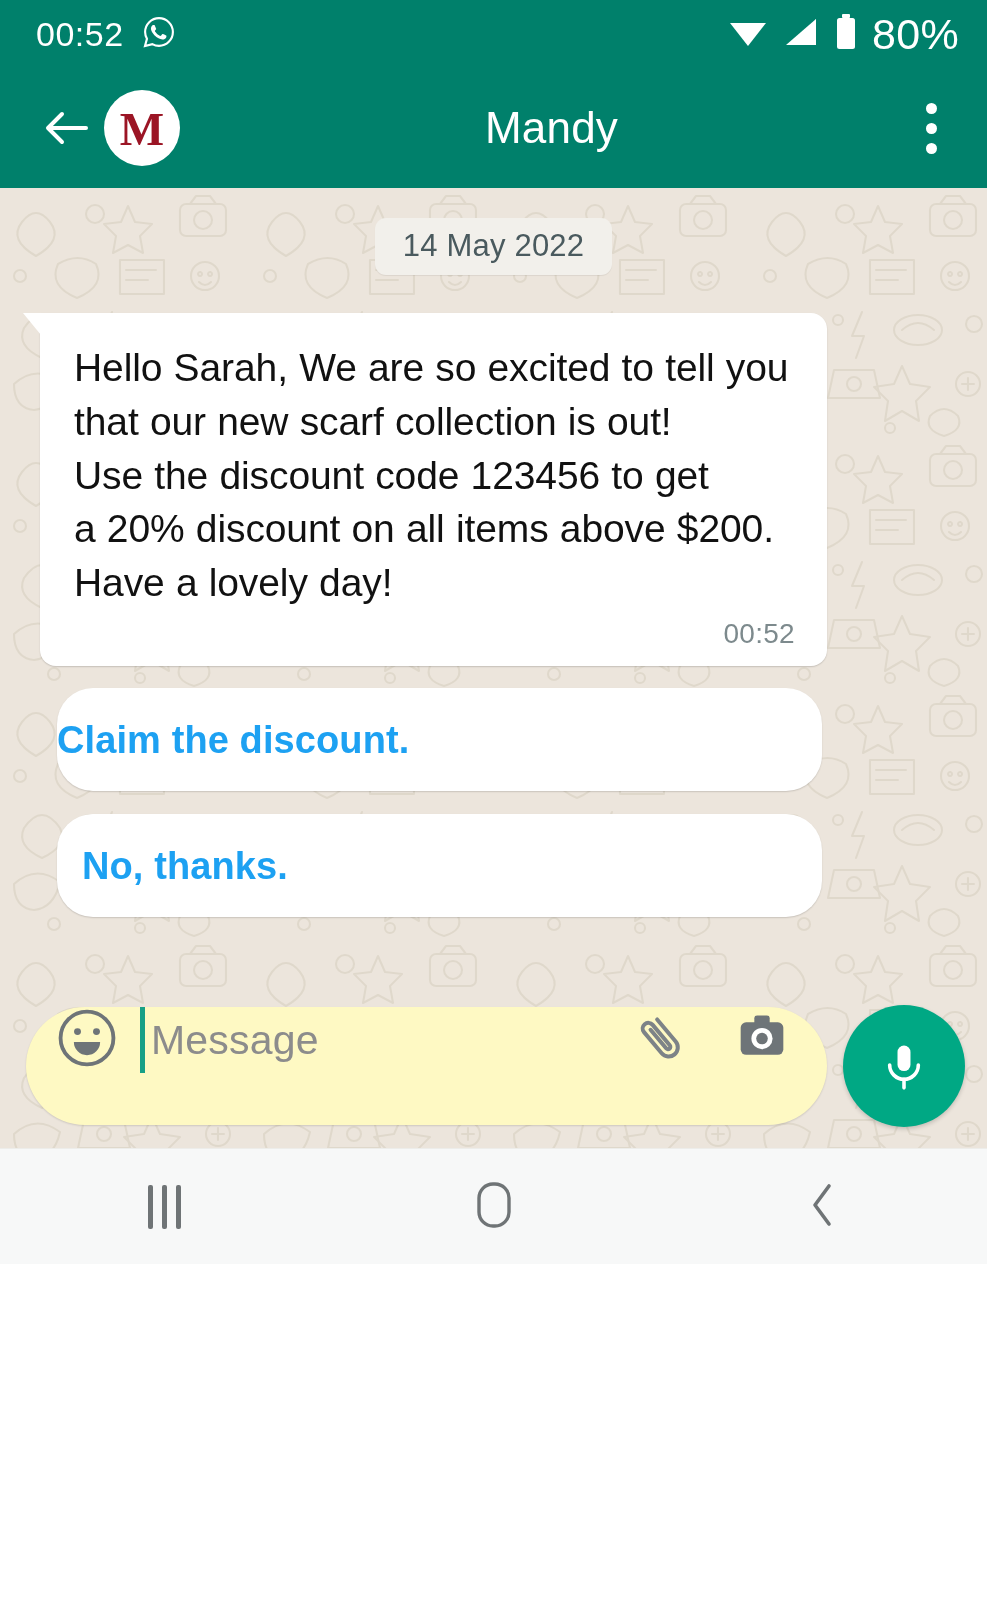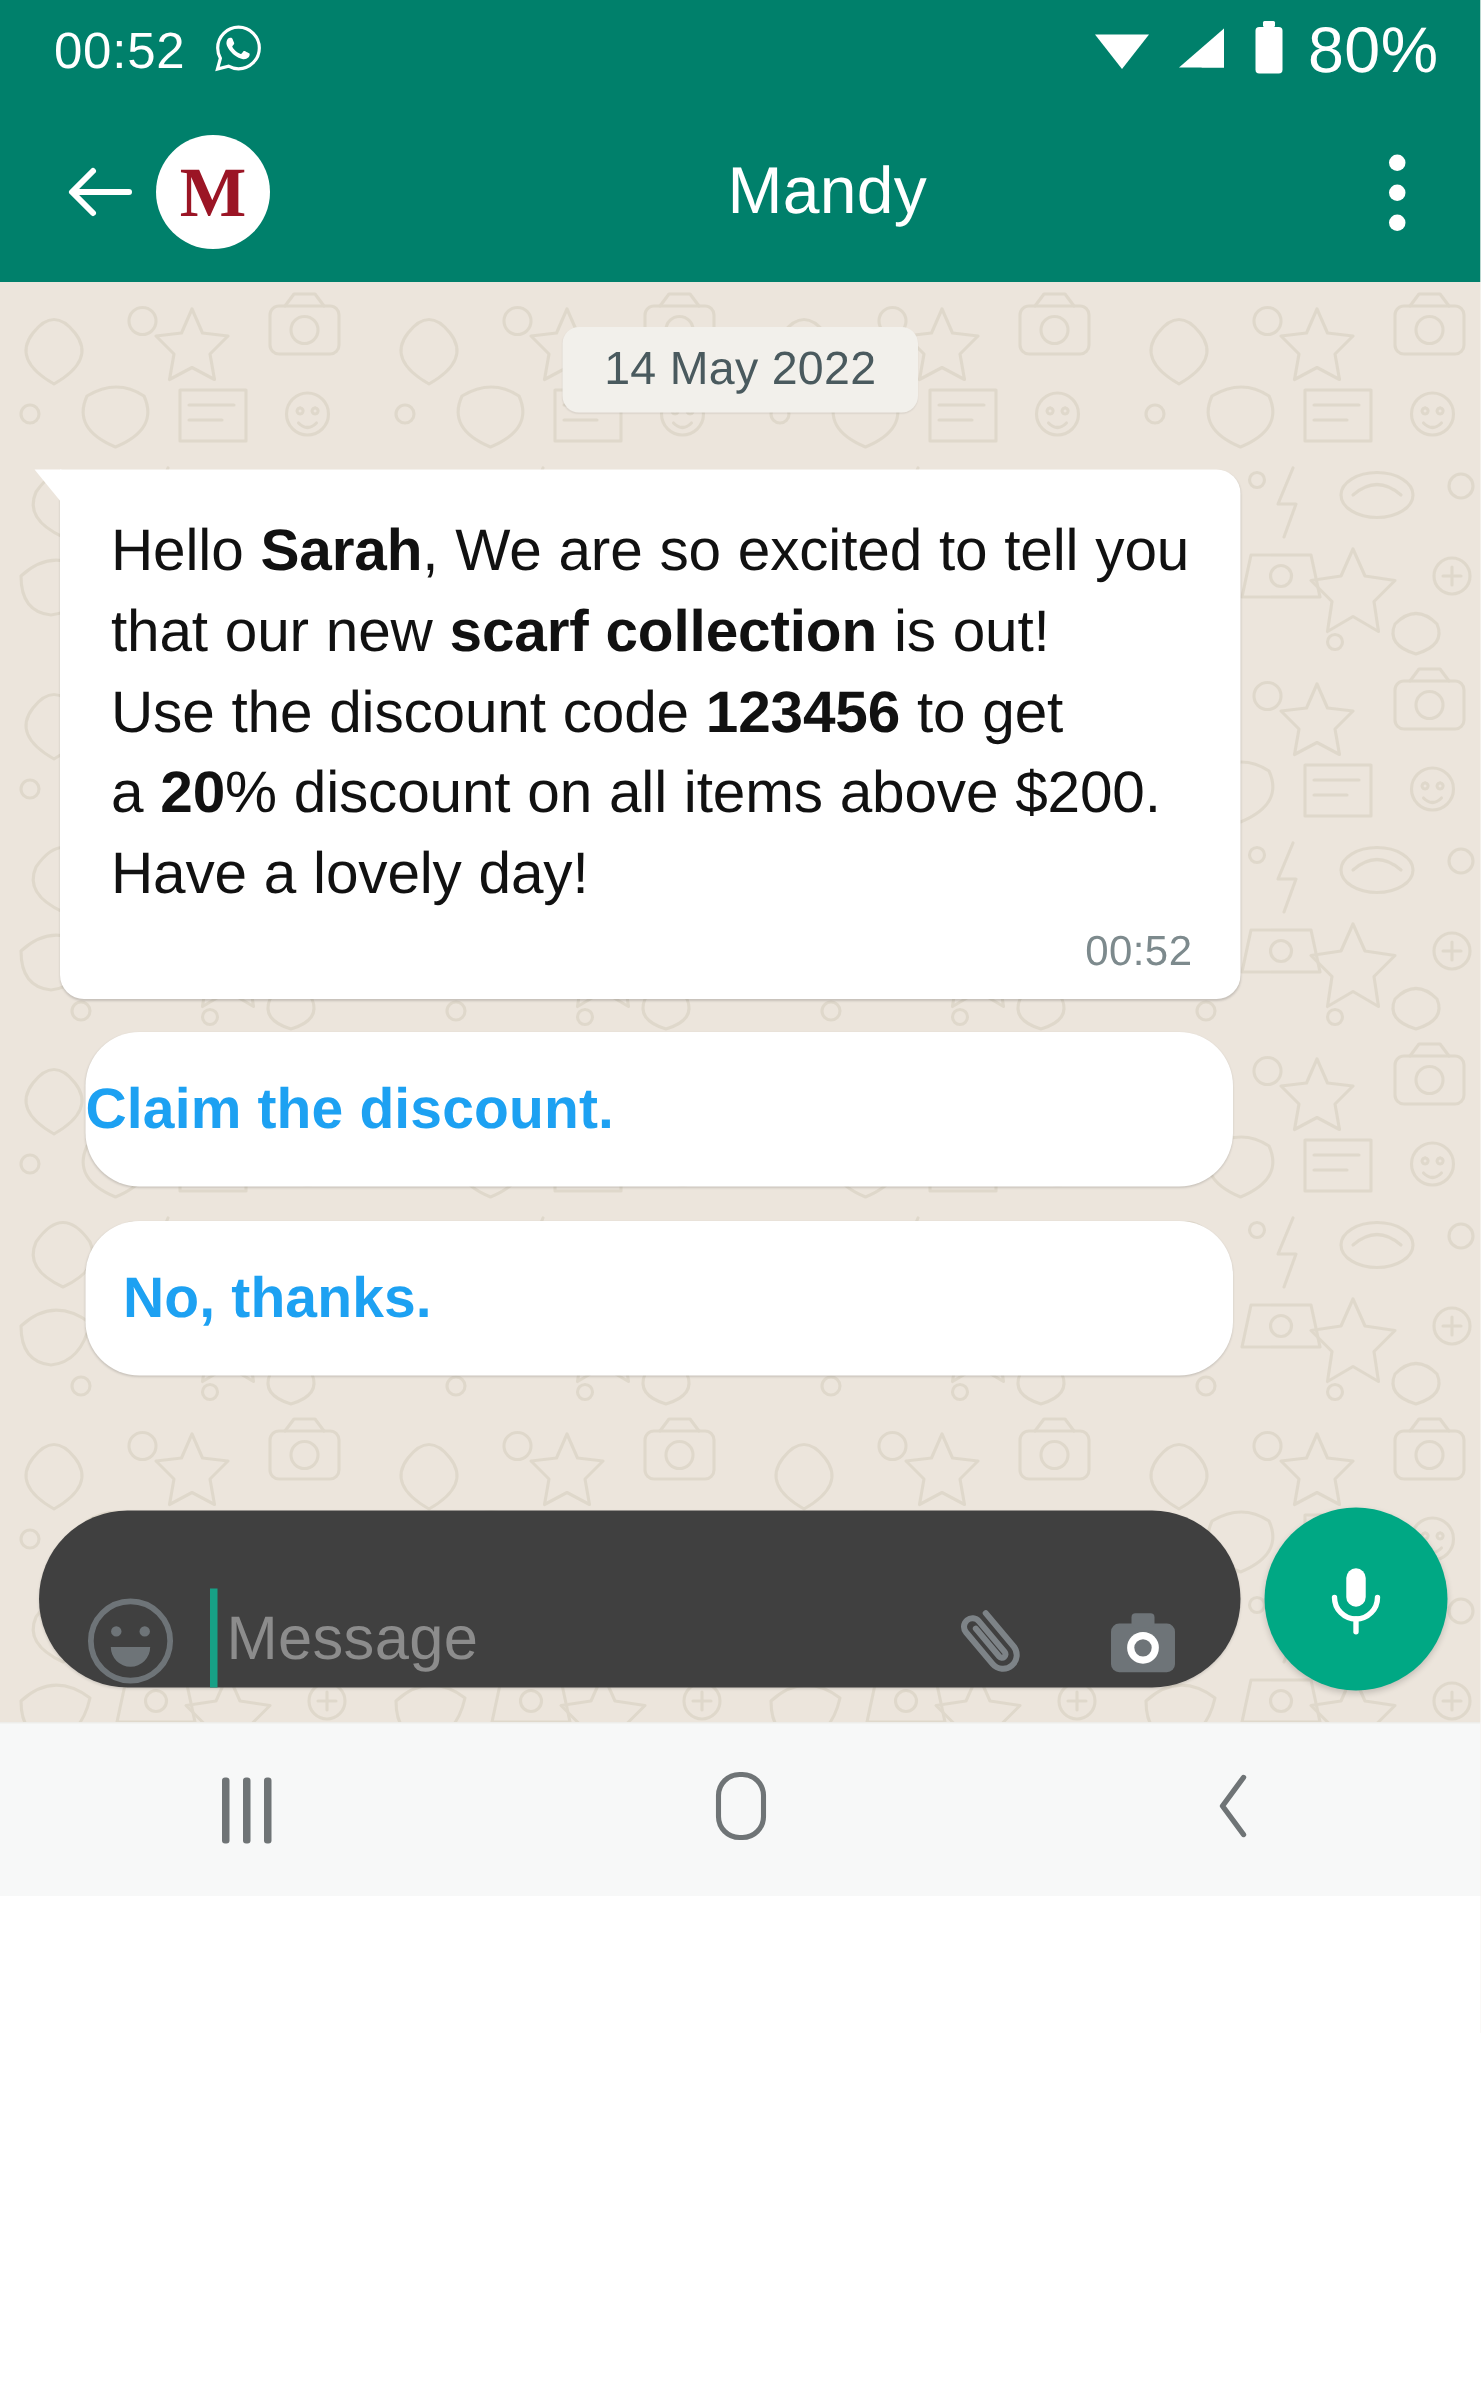--- a/index.html
+++ b/index.html
@@ -192,21 +192,21 @@
     border-right: 18px solid #FFFFFF;
     border-bottom: 22px solid transparent;
   }
   #message-text {
     font-size: 39px;
     line-height: 1.38;
     color: #111111;
     letter-spacing: -0.1px;
     word-spacing: 0.5px;
   }
-  #message-text b { font-weight: 700; }
+  #message-text b { font-weight: 400; }
   #bubble-meta {
     display: flex;
     justify-content: flex-end;
     margin-top: 10px;
   }
   #bubble-time {
     font-size: 28px;
     color: #7D8A8D;
     line-height: 1;
     letter-spacing: 0.3px;
@@ -247,24 +247,24 @@
     bottom: 0;
     height: 150px;
     display: flex;
     align-items: center;
     padding: 0 22px 14px 26px;
     z-index: 3;
   }
   #input-pill {
     flex: 1 1 auto;
     height: 118px;
-    background: #404040;
+    background: #fef9c3;
     border-radius: 59px;
     display: flex;
-    align-items: flex-end;
+    align-items: flex-start;
     padding: 0 36px 0 30px;
     box-shadow: 0 1px 2px rgba(0,0,0,0.13);
   }
   #emoji-icon { flex: 0 0 auto; display: flex; }
   #message-input-wrap {
     flex: 1 1 auto;
     display: flex;
     align-items: center;
     margin-left: 22px;
     min-width: 0;

